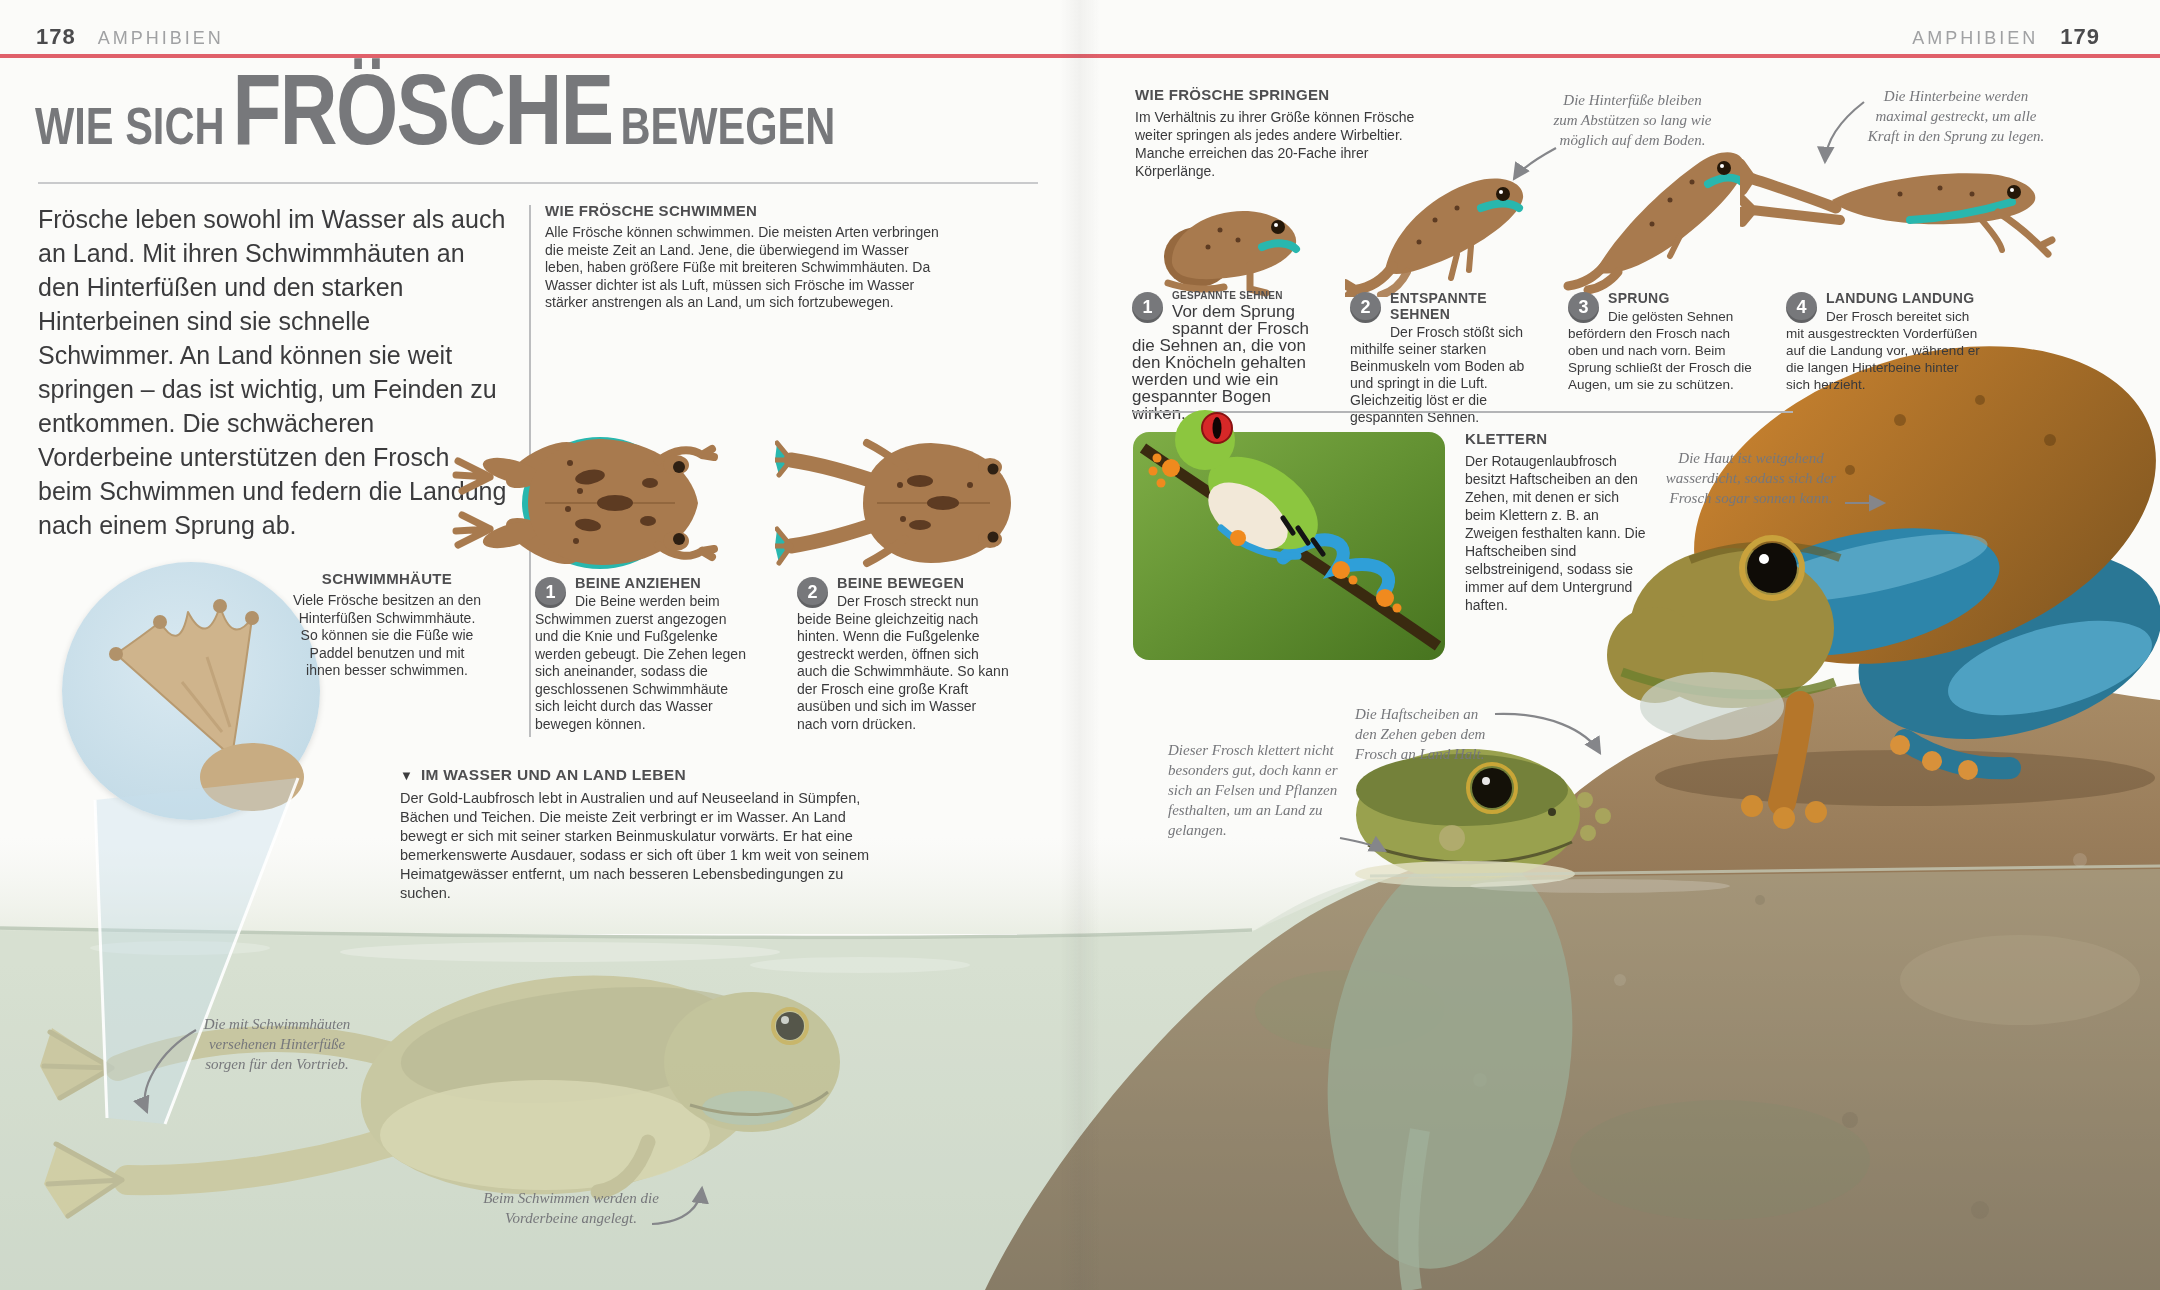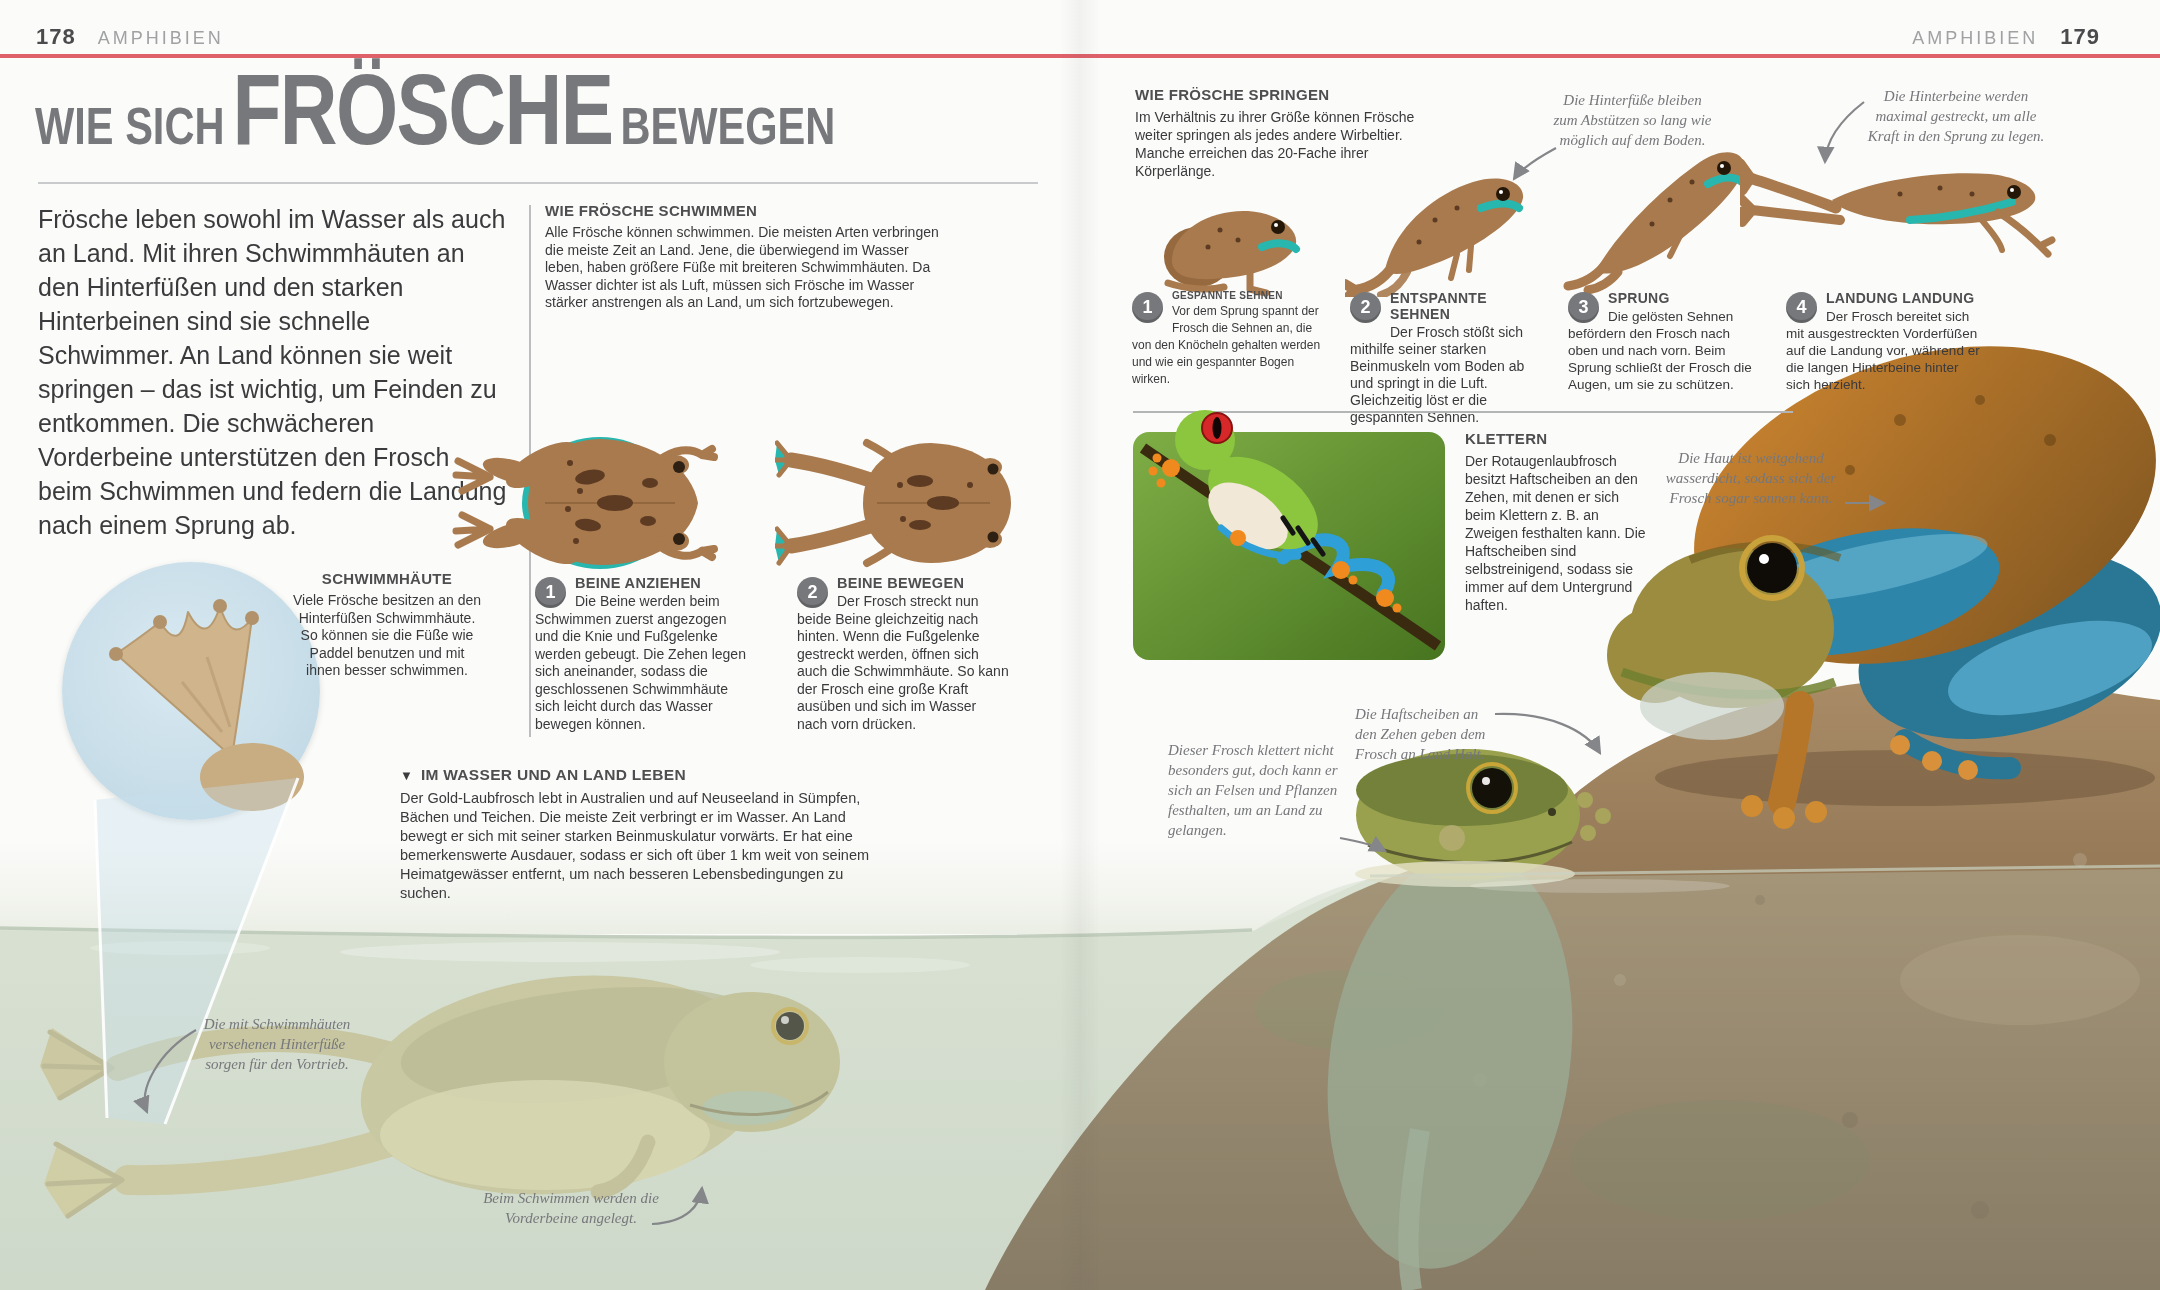--- a/index.html
+++ b/index.html
@@ -341,21 +341,21 @@
   <path d="M258,62 C276,74 290,86 300,96 M300,96 L312,90 M300,96 L308,104" stroke="#a87a4e" stroke-width="7" fill="none" stroke-linecap="round"></path>
   <path d="M240,68 C252,82 260,92 262,100" stroke="#a87a4e" stroke-width="6" fill="none" stroke-linecap="round"></path>
   <circle cx="160" cy="44" r="2.5" fill="#5d3b22"></circle>
     <circle cx="200" cy="38" r="2.5" fill="#5d3b22"></circle>
     <circle cx="232" cy="44" r="2.5" fill="#5d3b22"></circle>
 </svg>
 
 <div class="abs step" style="left:1132px;top:290px;width:196px;z-index:3">
   <span class="badge">1</span>
   <div class="sec-h" style="font-size:10px">GESPANNTE SEHNEN</div>
-  <div class="body-t" style="font-size:12px;line-height:17px">Vor dem Sprung spannt der Frosch die Sehnen an, die von den Knöcheln gehalten werden und wie ein gespannter Bogen wirken.</div>
+  <div class="body-t" style="font-size:17px;line-height:17px">Vor dem Sprung spannt der Frosch die Sehnen an, die von den Knöcheln gehalten werden und wie ein gespannter Bogen wirken.</div>
 </div>
 <div class="abs step" style="left:1350px;top:290px;width:196px;z-index:3">
   <span class="badge">2</span>
   <div class="sec-h" style="font-size:14px">ENTSPANNTE SEHNEN</div>
   <div class="body-t" style="font-size:14px;line-height:17px">Der Frosch stößt sich mithilfe seiner starken Beinmuskeln vom Boden ab und springt in die Luft. Gleichzeitig löst er die gespannten Sehnen.</div>
 </div>
 <div class="abs step" style="left:1568px;top:290px;width:192px;z-index:3">
   <span class="badge">3</span>
   <div class="sec-h" style="font-size:14px">SPRUNG</div>
   <div class="body-t" style="font-size:13.5px;line-height:17px">Die gelösten Sehnen befördern den Frosch nach oben und nach vorn. Beim Sprung schließt der Frosch die Augen, um sie zu schützen.</div>

